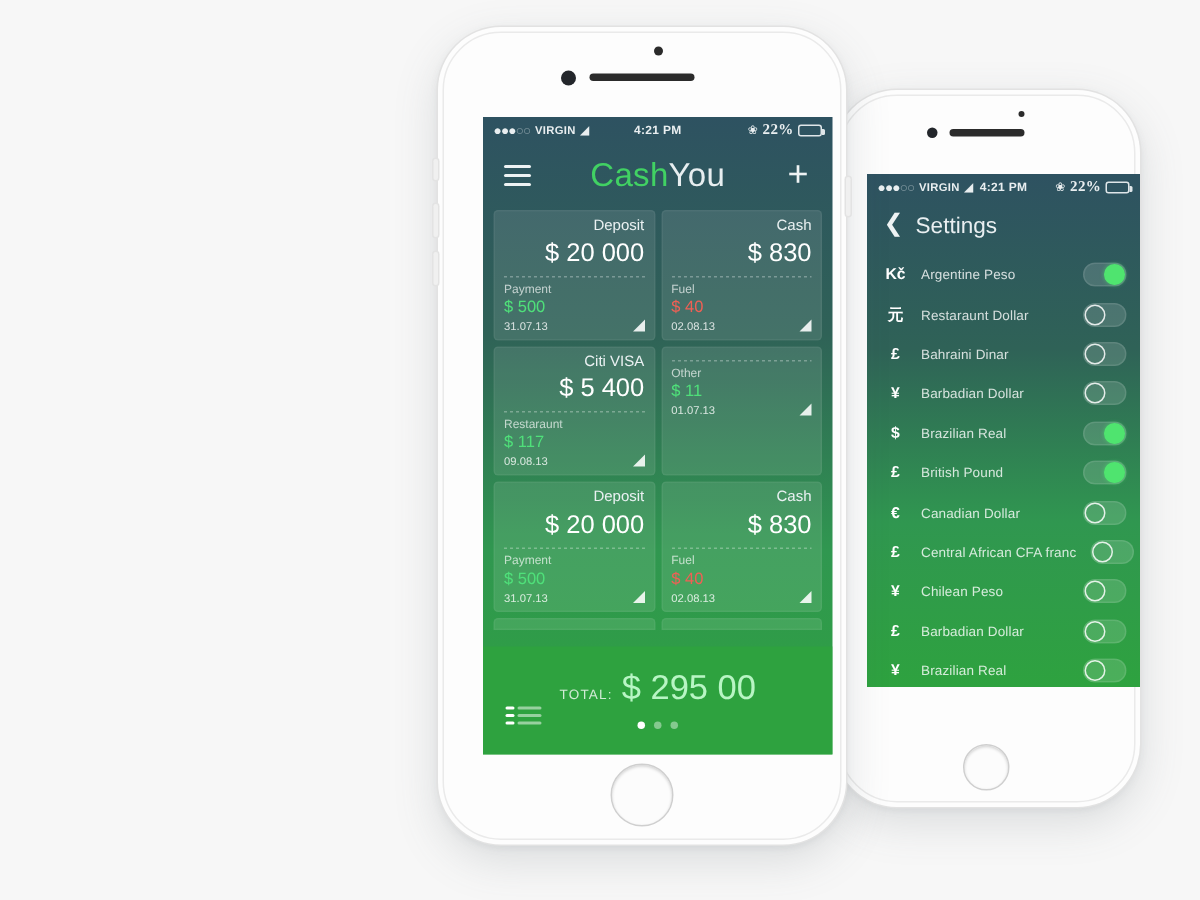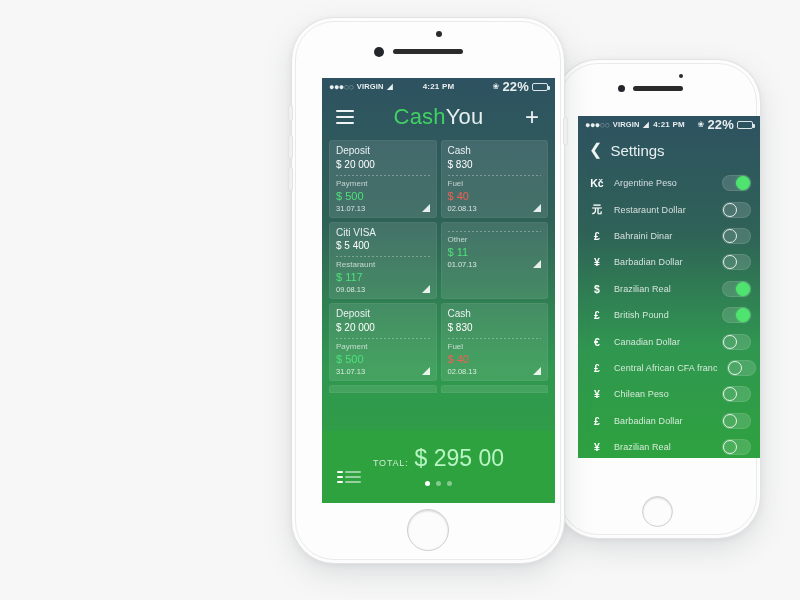--- a/index.html
+++ b/index.html
@@ -75,21 +75,21 @@
     letter-spacing: 0.2px;
   }
   .sb-left, .sb-right { display: flex; align-items: center; gap: 3px; flex: 1; }
   .sb-right { justify-content: flex-end; }
   .sb-center { font-weight: bold; font-size: 8px; }
   .dots { letter-spacing: -0.5px; font-size: 9px; }
   .dots .hollow { opacity: 0.45; }
   .carrier { font-weight: bold; font-size: 7.5px; }
   .wifi { font-size: 8px; }
   .bt { font-size: 8px; }
-  .batt-pct { font-weight: bold; font-size: 13px; }
+  .batt-pct { font-weight: bold; font-size: 10px; font-family: Liberation Serif, serif; }
   .batt {
     width: 16px; height: 8px;
     border: 1px solid #dfe6e9; border-radius: 2px;
     position: relative; padding: 1px;
   }
   .batt::after {
     content: ""; position: absolute; right: -3px; top: 2px;
     width: 2px; height: 4px; background: #dfe6e9; border-radius: 0 1px 1px 0;
   }
   .batt-fill { height: 100%; background: #dfe6e9; border-radius: 1px; }
@@ -116,26 +116,26 @@
     gap: 4px;
   }
   .card {
     border-radius: 3px;
     padding: 5px 7px 5px 7px;
     position: relative;
     min-height: 44px;
     background: rgba(255,255,255,0.10);
     box-shadow: inset 0 0 0 1px rgba(255,255,255,0.05);
   }
-  .card-top { text-align: left; }
+  .card-top { text-align: right; }
   .card-name {
     font-size: 10px; color: #eaf1f2; font-weight: 400; line-height: 1.25;
   }
   .card-balance {
-    font-size: 10px; color: #ffffff; font-weight: 400; line-height: 1.3;
+    font-size: 17px; color: #ffffff; font-weight: 400; line-height: 1.3;
   }
   .card-div {
     margin: 4px 0 2px 0; height: 1px;
     background: repeating-linear-gradient(90deg,
       rgba(255,255,255,0.30) 0 2px, rgba(255,255,255,0) 2px 4px);
   }
   .card-cat { font-size: 8px; color: rgba(255,255,255,0.68); line-height: 1.4; }
   .card-amt { font-size: 11px; line-height: 1.35; }
   .card-amt.pos { color: #4fe07a; }
   .card-amt.neg { color: #ef6055; }

